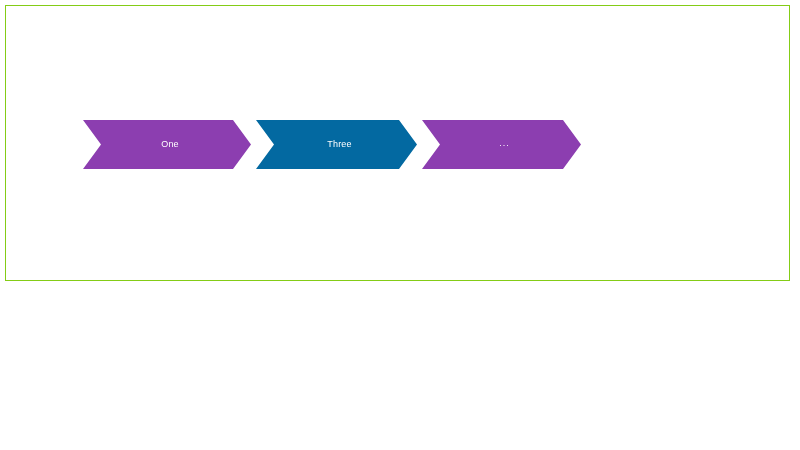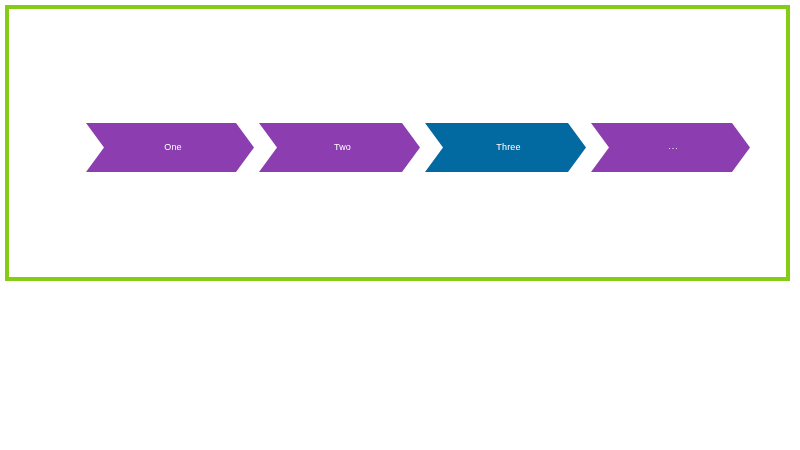--- a/index.html
+++ b/index.html
@@ -16,21 +16,21 @@
   }
 
   
   #app-frame {
     position: absolute;
     left: 5px;
     top: 5px;
     width: 785px;
     height: 276px;
     box-sizing: border-box;
-    border: 4px solid #84cc16;
+    border: 1px solid #84cc16;
     background: #ffffff;
   }
 
   
   #breadcrumb-steps {
     position: absolute;
     left: 77px;
     top: 114px;
     width: 659px;
     height: 49px;
@@ -106,23 +106,20 @@
 <body>
 
 <div id="app-frame">
 
   <div id="breadcrumb-steps">
 
     <div class="step step-purple has-notch first w-one">
       <span class="step-label">One</span>
     </div>
 
-    <div class="step step-purple has-notch w-two">
-      <span class="step-label">Two</span>
-    </div>
 
     <div class="step step-green has-notch w-three">
       <span class="step-label">Three</span>
     </div>
 
     <div class="step step-purple has-notch ellipsis w-more">
       <span class="step-label">...</span>
     </div>
 
   </div>

